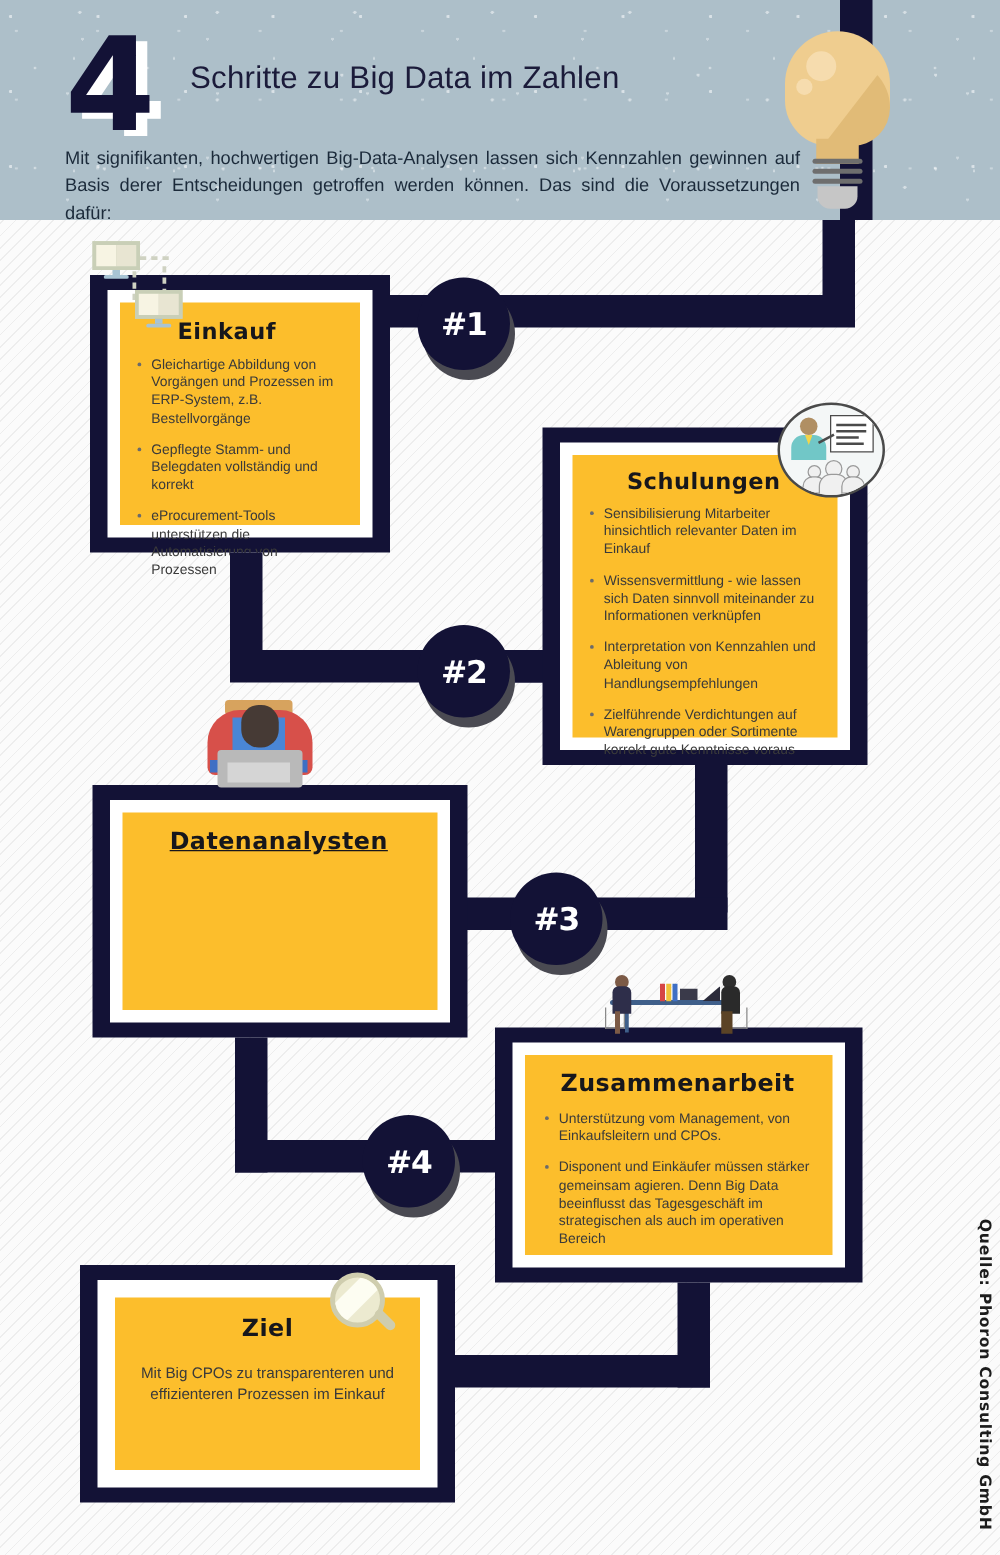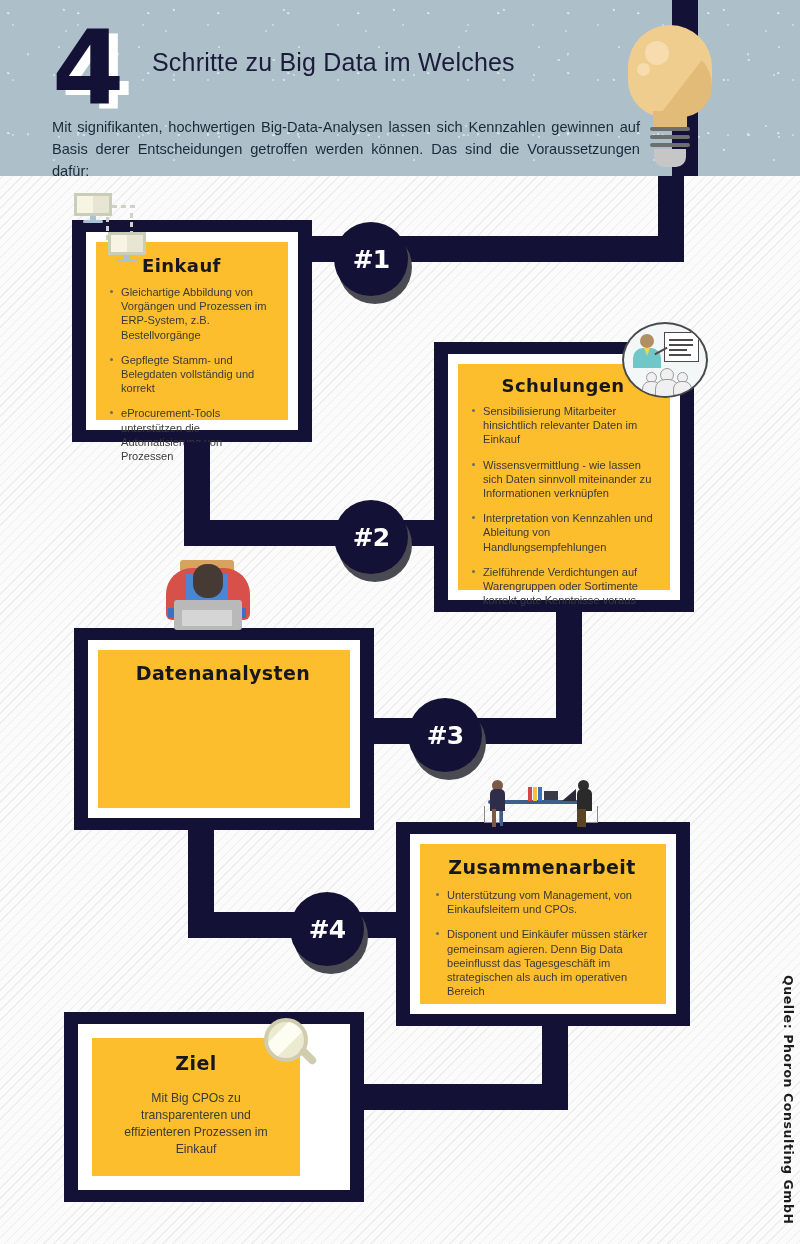--- a/index.html
+++ b/index.html
@@ -195,21 +195,21 @@
 <div id="page">
 
   <div class="header">
     <div class="hdr-bar"></div>
 
     <div class="big-num-wrap">
       <div class="big-num-shadow">4</div>
       <div class="big-num">4</div>
     </div>
 
-    <div class="hdr-title">Schritte zu Big Data im Welches</div>
+    <div class="hdr-title">Schritte zu Big Data im Zahlen</div>
     <div class="hdr-sub">Mit signifikanten, hochwertigen Big-Data-Analysen lassen sich Kennzahlen gewinnen  auf Basis derer Entscheidungen getroffen werden können. Das sind die Voraussetzungen dafür:</div>
 
     <div class="bulb">
       <div class="bulb-glass"></div>
       <div class="bulb-neck"></div>
       <div class="bulb-hl1"></div>
       <div class="bulb-hl2"></div>
       <div class="bulb-screw">
           <i></i>
           <i></i>
@@ -312,21 +312,21 @@
         <span>#2</span>
       </div>
   </div>
 
   <div class="navy" style="left:556px;top:612px;width:26px;height:118px;"></div>
   <div class="navy" style="left:350px;top:718px;width:232px;height:26px;"></div>
 
   <div class="navy" style="left:74px;top:628px;width:300px;height:202px;"></div>
   <div class="whiteframe" style="left:88px;top:640px;width:272px;height:178px;"></div>
   <div class="card" style="left:98px;top:650px;width:252px;height:158px;padding:8px 16px 10px 14px;">
-    <h3 style="font-size:19px;margin:4px 0 12px 0;">Datenanalysten</h3>
+    <h3 style="font-size:19px;margin:4px 0 12px 0;text-decoration:underline;">Datenanalysten</h3>
   </div>
 
   <div class="lp">
     <div class="desk"></div>
     <div class="vest"></div>
       <div class="vest2"></div>
     <div class="arms"></div>
     <div class="torso"></div>
     <div class="head"></div>
     <div class="cuffL"></div>
@@ -379,21 +379,21 @@
     <div class="disc">
         <span>#4</span>
       </div>
   </div>
 
   <div class="navy" style="left:542px;top:1026px;width:26px;height:84px;"></div>
   <div class="navy" style="left:344px;top:1084px;width:224px;height:26px;"></div>
 
   <div class="navy" style="left:64px;top:1012px;width:300px;height:190px;"></div>
   <div class="whiteframe" style="left:78px;top:1024px;width:272px;height:166px;"></div>
-  <div class="card" style="left:92px;top:1038px;width:208px;height:138px;padding:14px 20px;">
+  <div class="card" style="left:92px;top:1038px;width:244px;height:138px;padding:14px 20px;">
     <h3 style="font-size:19px;margin:0 0 16px 0;">Ziel</h3>
     <p class="center">Mit Big CPOs zu transparenteren und effizienteren Prozessen im Einkauf</p>
   </div>
 
   <div class="mag">
     <div class="lens"></div>
     <div class="handle"></div>
   </div>
 
   <div class="source">Quelle: Phoron Consulting GmbH</div>

